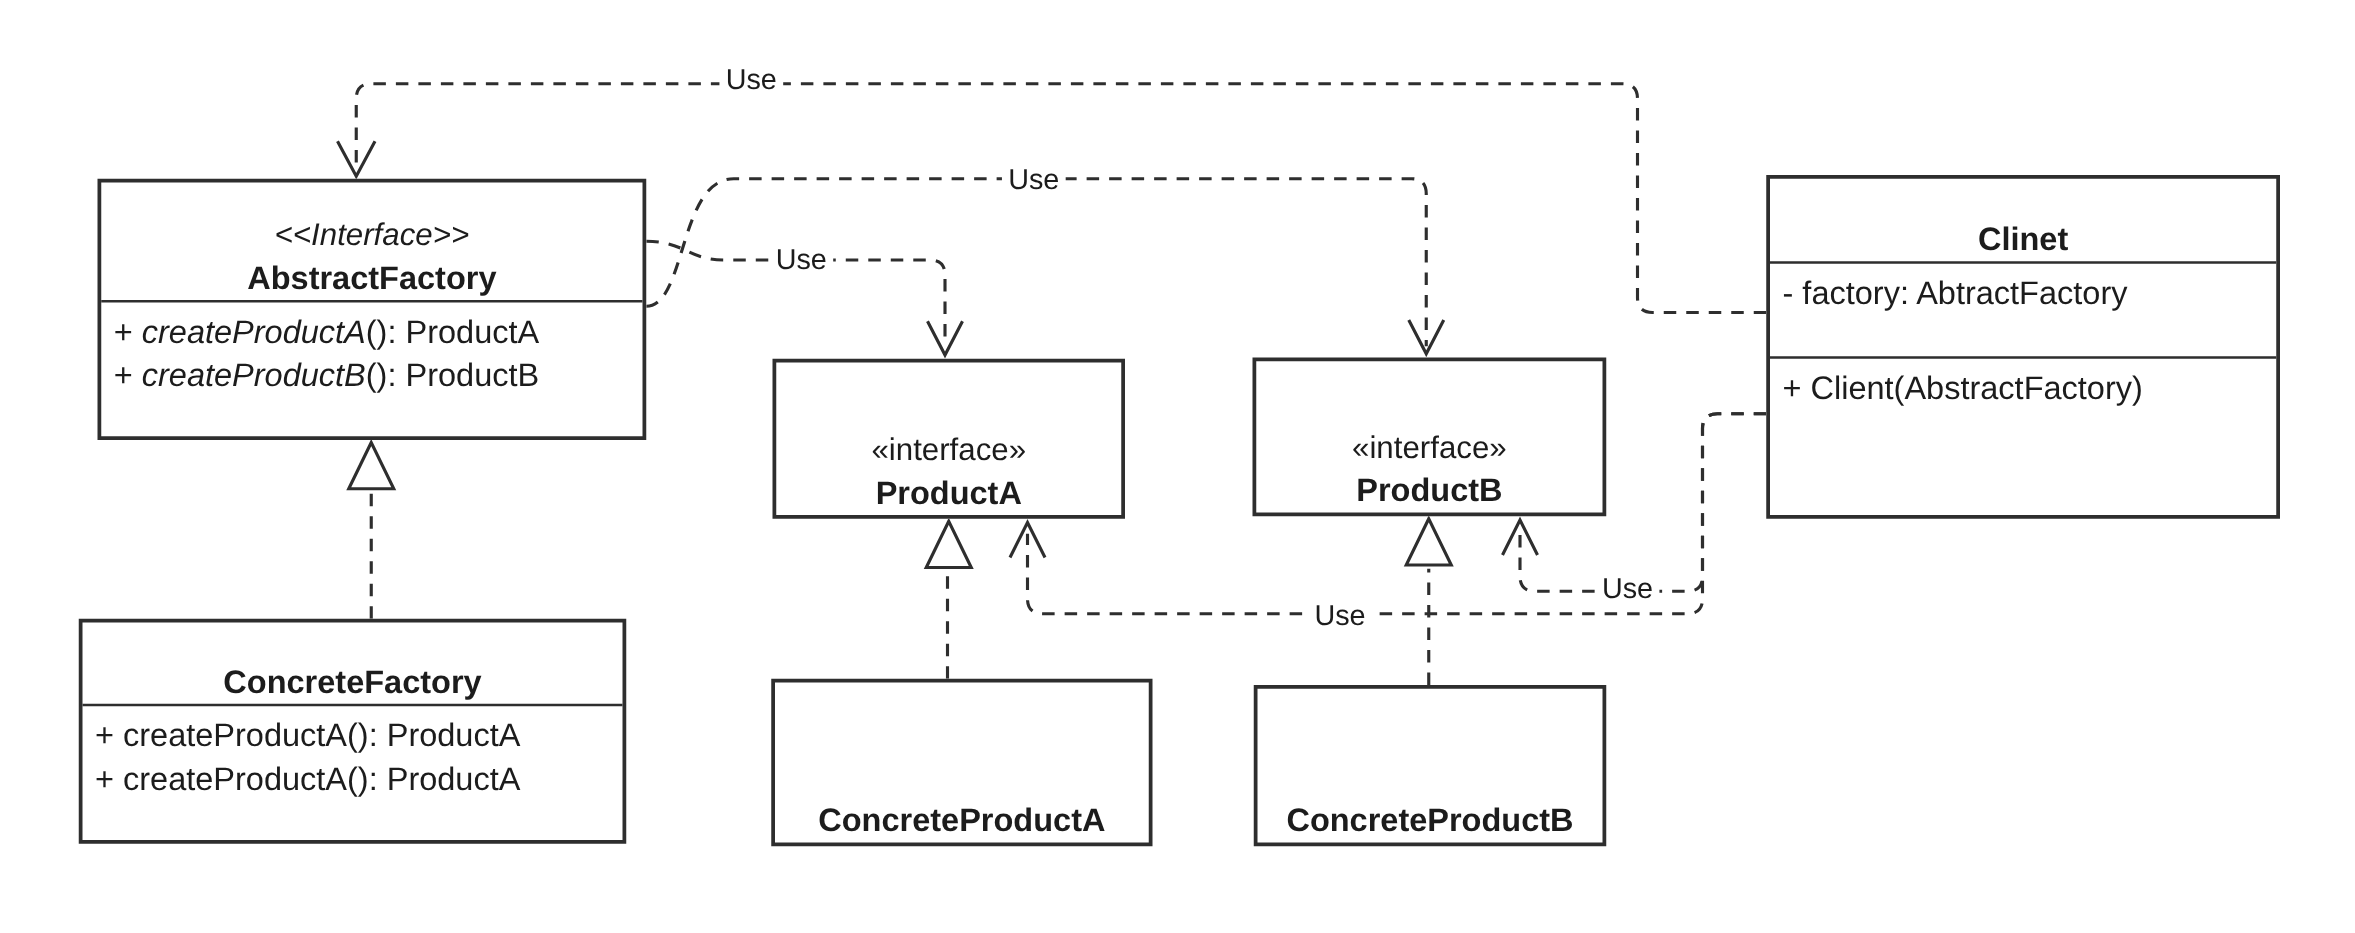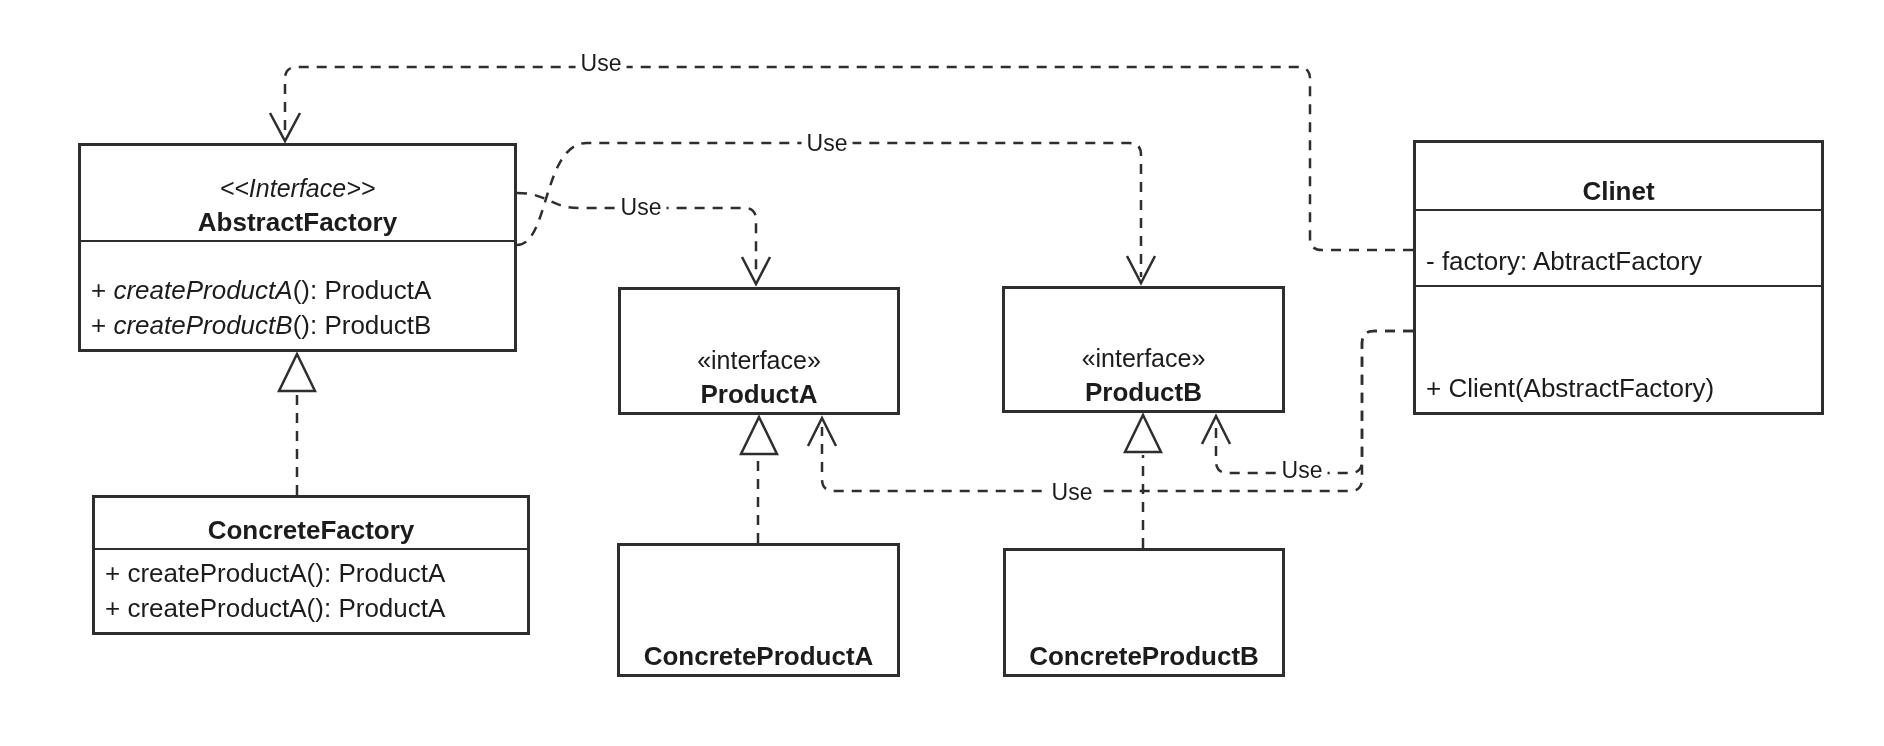--- a/index.html
+++ b/index.html
@@ -20,21 +20,21 @@
   }
   .compartment{
     box-sizing:border-box;display:flex;flex-direction:column;
     justify-content:center;
   }
   .compartment + .compartment{border-top:2.5px solid var(--stroke);}
   .titlebox{align-items:center;text-align:center;justify-content:flex-end;}
   .stereotype{font-size:25px;line-height:34px;}
   .italic{font-style:italic;}
   .class-name{font-weight:bold;font-size:26px;line-height:35px;}
-  .members{padding:6px 10px;justify-content:flex-end;}
+  .members{padding:6px 10px;justify-content:flex-start;}
   .member{font-size:26px;line-height:35px;white-space:nowrap;}
   .edge-label{
     position:absolute;background:var(--bg);padding:0 5px;
     font-size:23px;line-height:26px;transform:translate(-50%,-50%);
     white-space:nowrap;
   }
 </style>
 </head>
 <body>
 
@@ -95,21 +95,21 @@
     <div class="compartment titlebox" style="height:94px">
       <div class="stereotype italic">&lt;&lt;Interface&gt;&gt;</div>
       <div class="class-name">AbstractFactory</div>
     </div>
     <div class="compartment members" style="flex:1">
       <div class="member"><span>+ </span><span class="italic">createProductA</span><span>(): ProductA</span></div>
       <div class="member"><span>+ </span><span class="italic">createProductB</span><span>(): ProductB</span></div>
     </div>
   </div>
 
-  <div class="uml-class" style="left:92px;top:495px;width:438px;height:140px">
+  <div class="uml-class" style="left:63px;top:495px;width:438px;height:180px">
     <div class="compartment titlebox" style="height:65px">
       <div class="class-name">ConcreteFactory</div>
     </div>
     <div class="compartment members" style="flex:1">
       <div class="member">+ createProductA(): ProductA</div>
       <div class="member">+ createProductA(): ProductA</div>
     </div>
   </div>
 
   <div class="uml-class" style="left:618px;top:287px;width:282px;height:128px">
@@ -119,21 +119,21 @@
     </div>
   </div>
 
   <div class="uml-class" style="left:1002px;top:286px;width:283px;height:127px">
     <div class="compartment titlebox" style="flex:1">
       <div class="stereotype">«interface»</div>
       <div class="class-name">ProductB</div>
     </div>
   </div>
 
-  <div class="uml-class" style="left:617px;top:543px;width:283px;height:134px">
+  <div class="uml-class" style="left:617px;top:543px;width:305px;height:134px">
     <div class="compartment titlebox" style="flex:1">
       <div class="class-name">ConcreteProductA</div>
     </div>
   </div>
 
   <div class="uml-class" style="left:1003px;top:548px;width:282px;height:129px">
     <div class="compartment titlebox" style="flex:1">
       <div class="class-name">ConcreteProductB</div>
     </div>
   </div>

